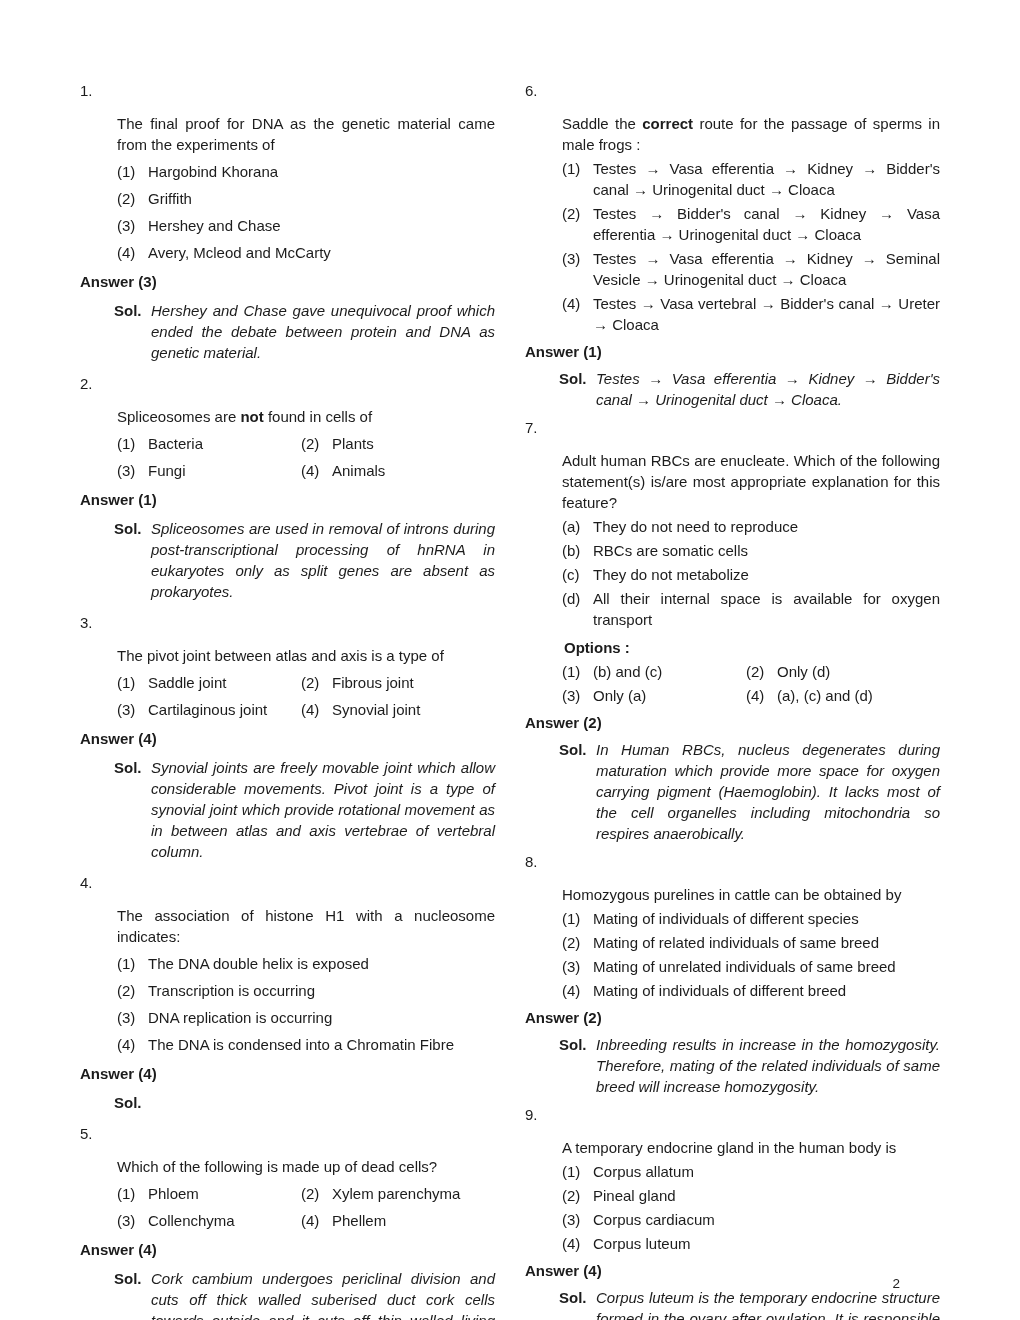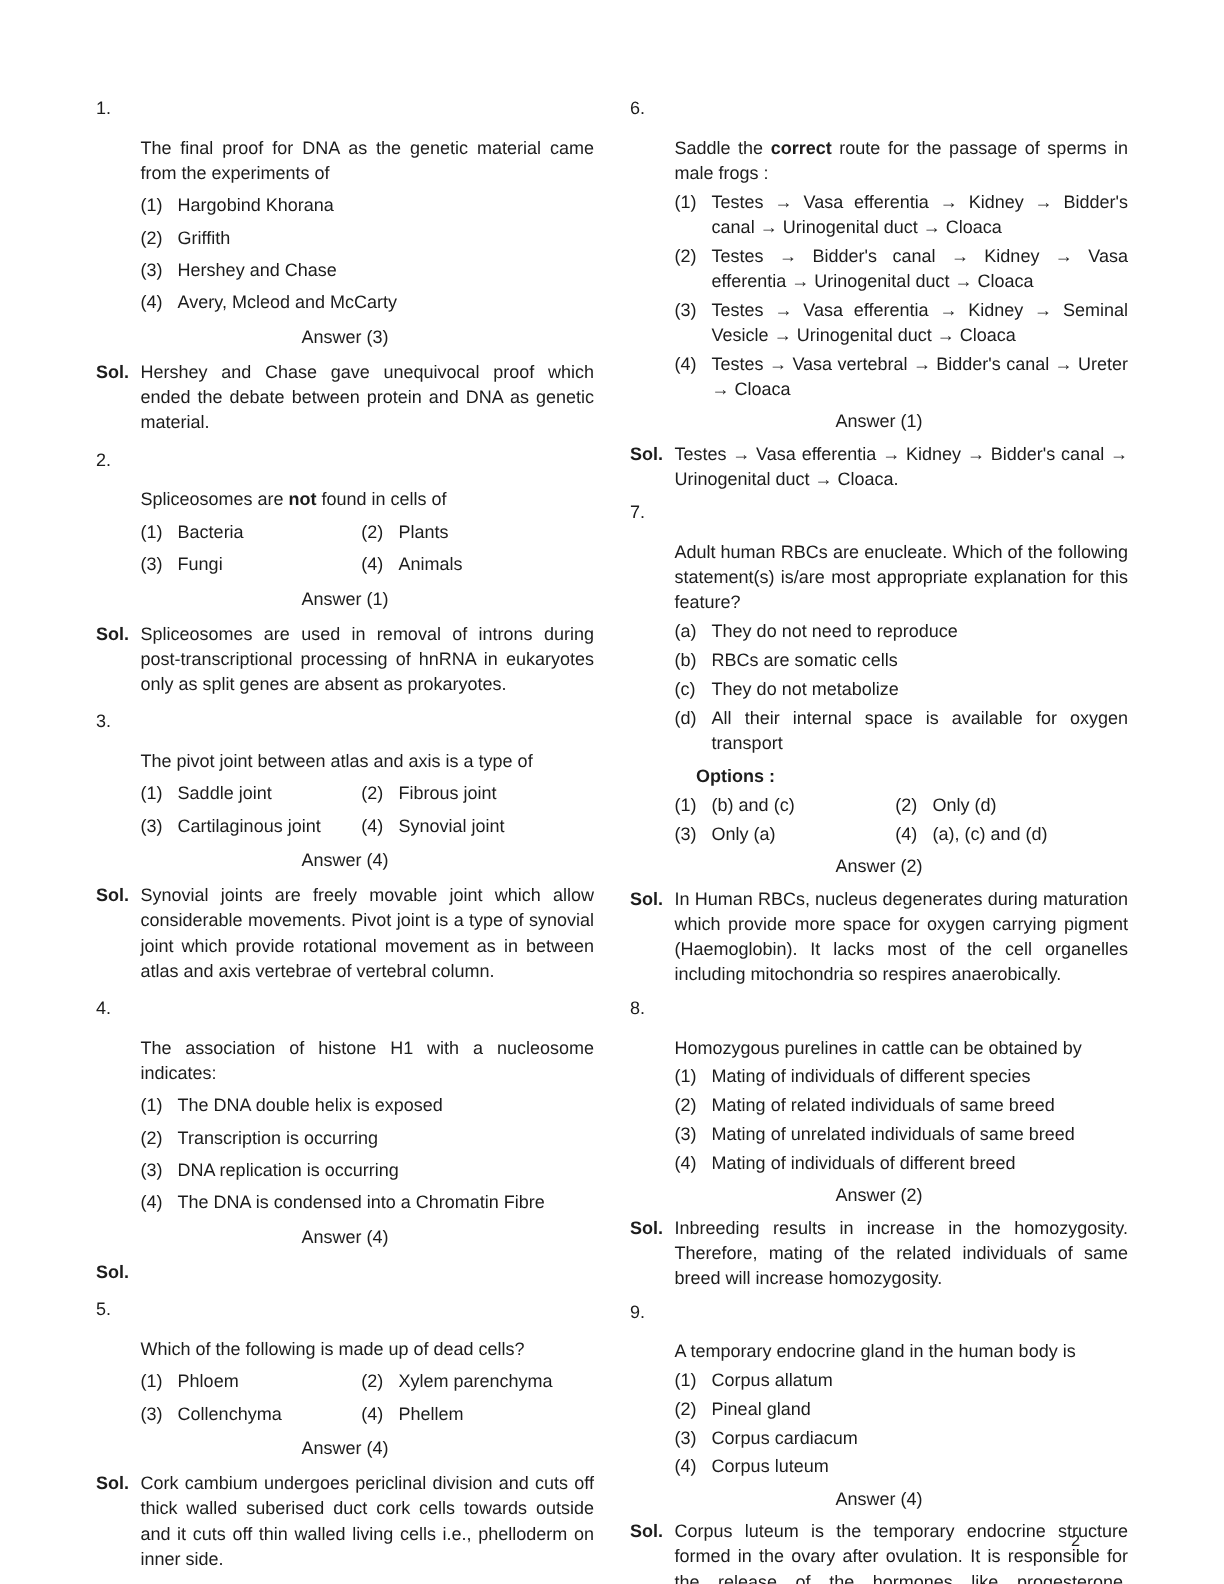--- a/index.html
+++ b/index.html
@@ -27,27 +27,27 @@
   .q-num { flex: 0 0 37px; }
   .q-stem { flex: 1; text-align: justify; margin-top: 33px; }
   b.stem-b { font-weight: bold; }
 
   .options { margin-left: 37px; }
   .option { display: flex; margin-top: 6px; }
   .opt-label { flex: 0 0 31px; }
   .opt-text { flex: 1; text-align: justify; }
   .grid2 { display: grid; grid-template-columns: 184px 1fr; }
 
-  .answer { font-weight: normal; margin: 8px 0; text-align: center; }
-  .sol { margin-bottom: 10px; }
+  .answer { font-weight: bold; margin: 8px 0; }
+  .sol { margin-bottom: 10px; margin-left: 34px; }
   .sol-label { font-weight: bold; }
-  .sol-text { flex: 1; text-align: justify; }
+  .sol-text { flex: 1; text-align: justify; font-style: italic; }
   .sol-text p + p { margin-top: 6px; }
 
-  .opts-heading { font-weight: bold; margin: 7px 0 0 55px; }
+  .opts-heading { font-weight: bold; margin: 7px 0 0 39px; }
 
   
   .col-right .option { margin-top: 3px; }
   .col-right .answer { margin: 6px 0; }
   .col-right .sol { margin-bottom: 7px; }
   .col-right .question { margin-bottom: 3px; }
 
   .page-number {
     position: absolute;
     right: 120px; bottom: 26px;

